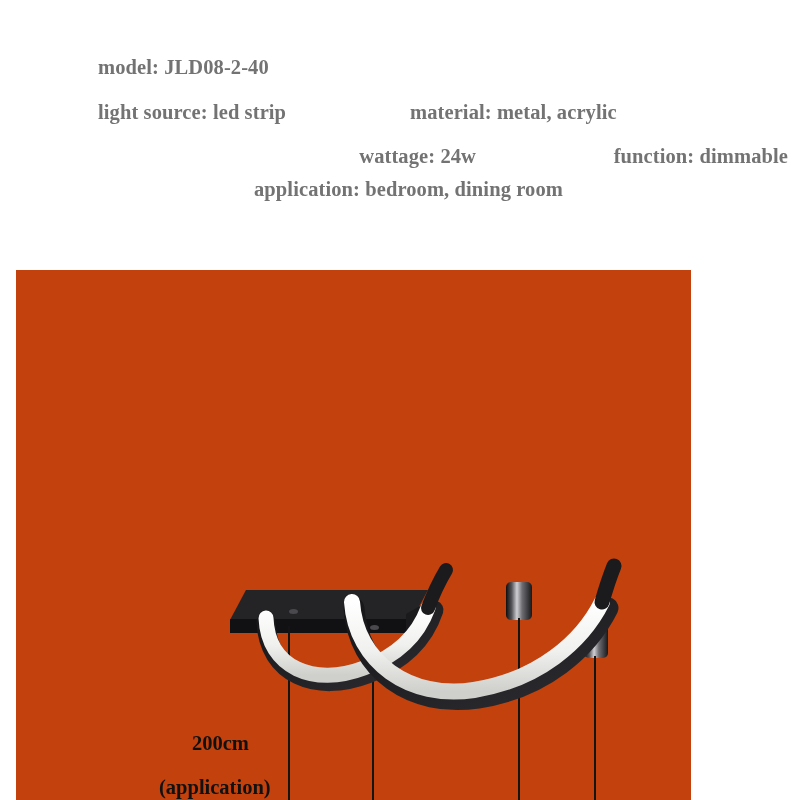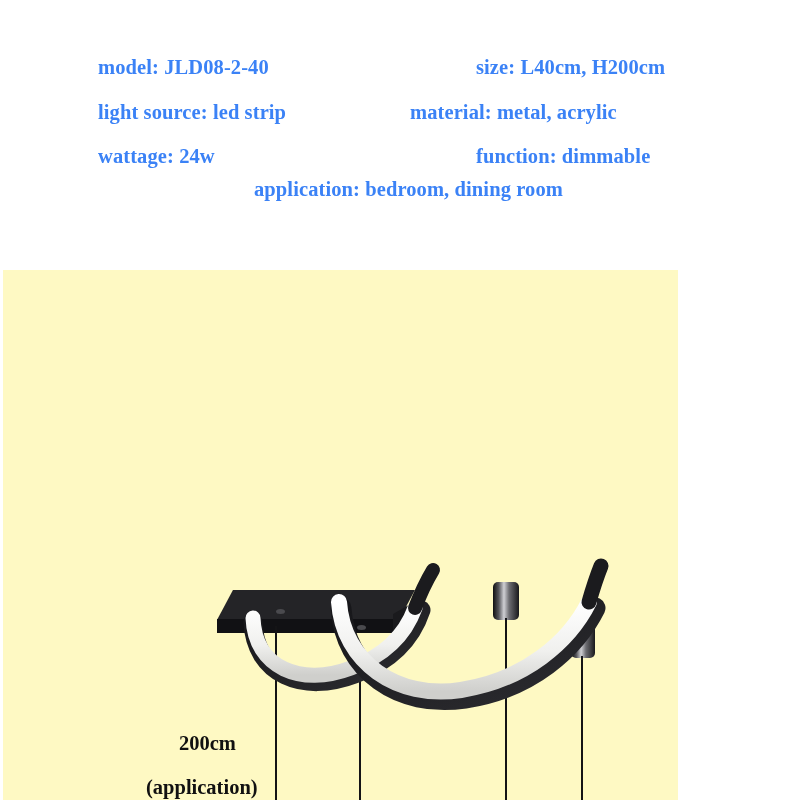--- a/index.html
+++ b/index.html
@@ -30,45 +30,45 @@
   .spec-row {
     position: absolute;
     left: 98px;
     width: 690px;
     height: 44px;
     display: flex;
     align-items: center;
   }
   .spec-row.r0 { top: 45px; }
   .spec-row.r1 { top: 90px; }
-  .spec-row.r2 { top: 134px; }
+  .spec-row.r2 { top: 134px; text-align: right; }
   .spec-row.r3 { top: 178px; flex-direction: column; }
 
   .spec-cell {
     font-size: 20.5px;
     font-weight: bold;
-    color: #3b82f6;
+    color: #737373;
     white-space: nowrap;
     letter-spacing: 0.1px;
   }
   .spec-cell.left {
     width: 378px;
   }
   .spec-cell.right {
     width: 312px;
   }
 
   
   .photo {
     position: absolute;
-    left: 3px;
+    left: 16px;
     top: 270px;
     width: 675px;
     height: 530px;
-    background: #fef9c3;
+    background: #c2410c;
     overflow: hidden;
   }
   .photo-inner {
     position: absolute;
     inset: 0;
   }
 
   
   .canopy {
     position: absolute;
@@ -160,21 +160,20 @@
 </style>
 </head>
 <body>
 
 <div class="page">
 
   <div class="spec-block">
 
     <div class="spec-row r0">
       <div class="spec-cell left">model: JLD08-2-40</div>
-      <div class="spec-cell right">size: L40cm, H200cm</div>
     </div>
 
     <div class="spec-row r1">
       <div class="spec-cell right">light source: led strip</div>
       <div class="spec-cell left">material: metal, acrylic</div>
     </div>
 
     <div class="spec-row r2">
       <div class="spec-cell left">wattage: 24w</div>
       <div class="spec-cell right">function: dimmable</div>

